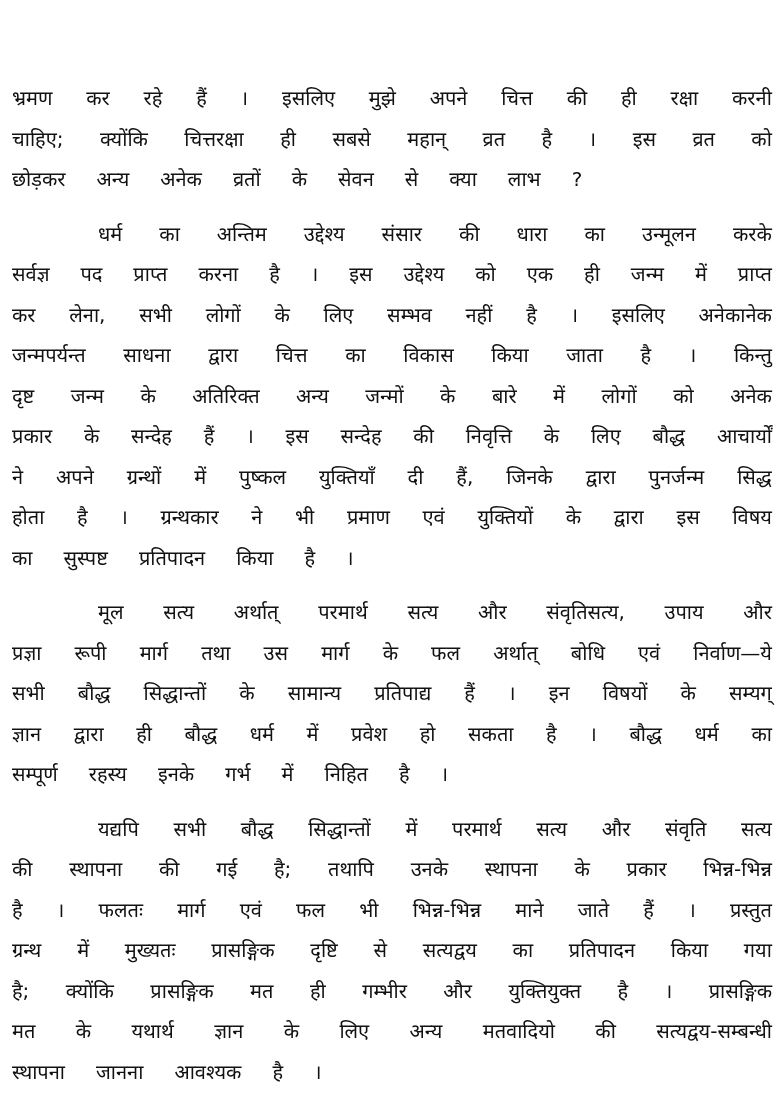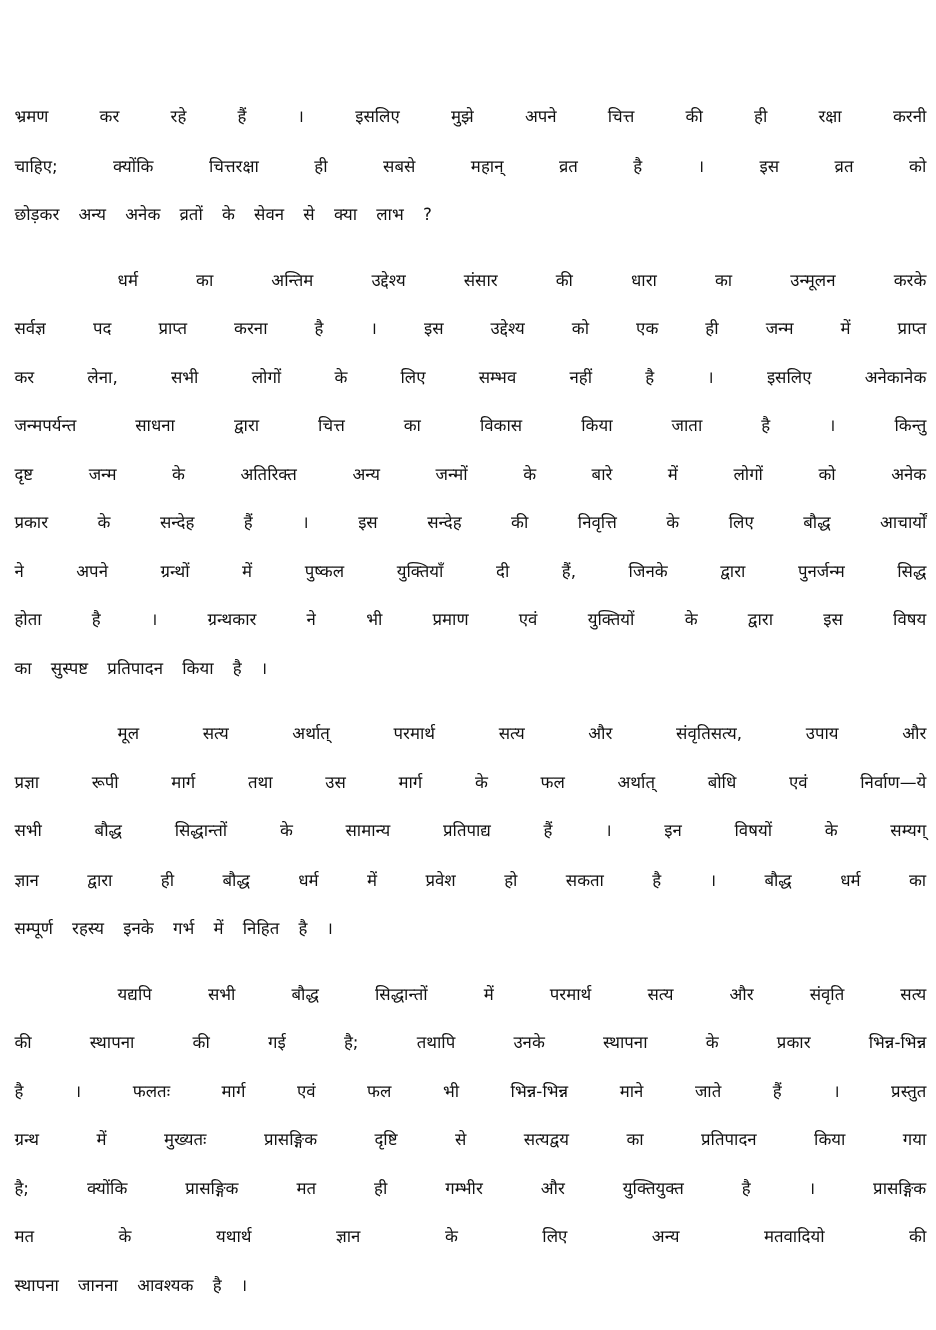--- a/index.html
+++ b/index.html
@@ -17,29 +17,29 @@
     }
     .page {
       position: absolute;
       left: 12px;
       top: 78px;
       width: 760px;
     }
     .line {
       height: 40.5px;
       line-height: 40.5px;
-      font-size: 14px;
+      font-size: 20px;
       white-space: nowrap;
       display: flex;
       justify-content: space-between;
       letter-spacing: 0px;
     }
     .line.last {
       justify-content: flex-start;
-      gap: 16px;
+      gap: 31px;
     }
     .line.indent {
       padding-left: 86px;
     }
     .para {
       margin-bottom: 14px;
     }
     .para + .para {
       margin-top: 2px;
     }
@@ -351,20 +351,21 @@
       <div class="line">
         <span>मत</span>
         <span>के</span>
         <span>यथार्थ</span>
         <span>ज्ञान</span>
         <span>के</span>
         <span>लिए</span>
         <span>अन्य</span>
         <span>मतवादियो</span>
         <span>की</span>
+        <span>सत्यद्वय-सम्बन्धी</span>
       </div>
       <div class="line last">
         <span>स्थापना</span>
         <span>जानना</span>
         <span>आवश्यक</span>
         <span>है</span>
         <span>।</span>
       </div>
     </div>
   </div>

